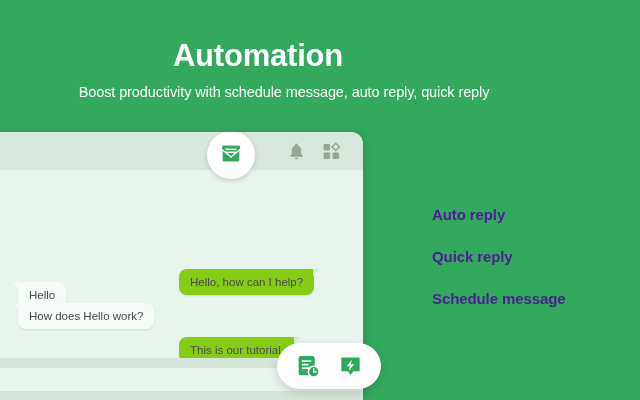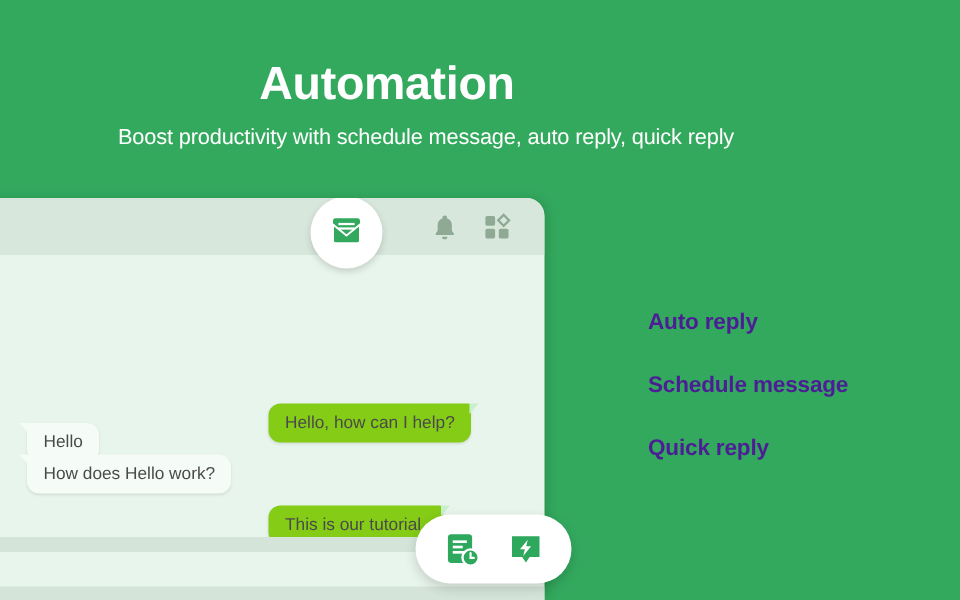--- a/index.html
+++ b/index.html
@@ -164,15 +164,15 @@
   <span class="pill-btn">
     <svg width="25" height="25" viewBox="0 0 24 24">
       <path d="M3.2 3.4h17.6v13.2h-6.3l-2.4 3.6-2.4-3.6H3.2z" fill="#2ea85d"></path>
       <path d="M13.3 5.6l-5 6.1h3.1l-1 4.3 5-6.2h-3.1z" fill="#ffffff"></path>
     </svg>
   </span>
 </div>
 
 <div id="feature-list">
   <div class="feature-item">Auto reply</div>
+  <div class="feature-item">Quick reply</div>
   <div class="feature-item">Schedule message</div>
-  <div class="feature-item">Quick reply</div>
 </div>
 
 </body></html>

